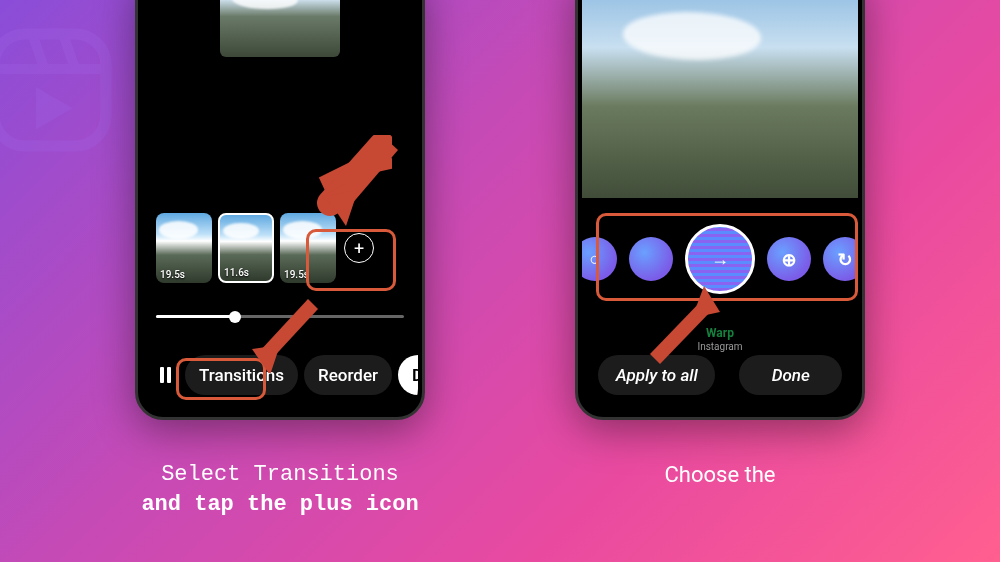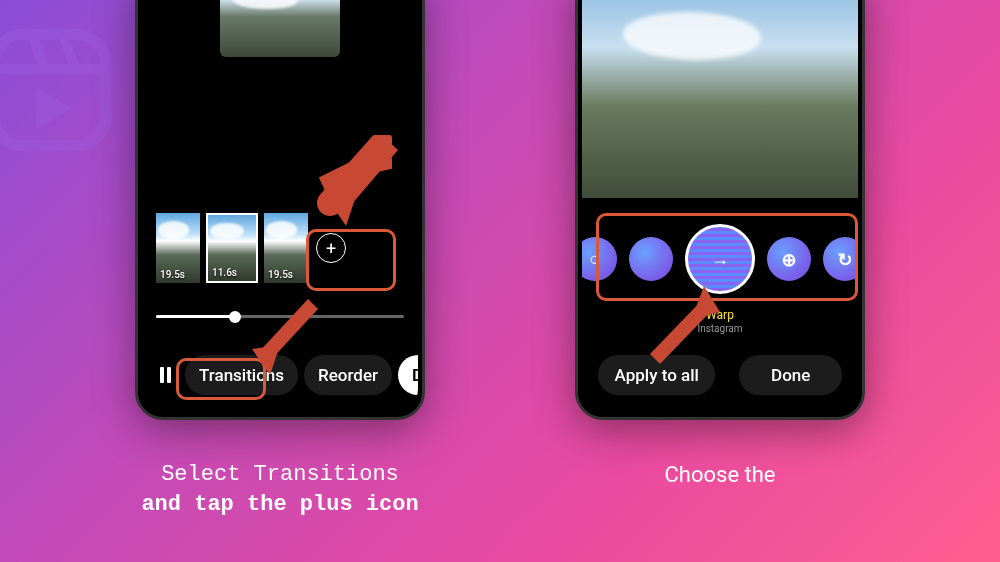--- a/index.html
+++ b/index.html
@@ -68,22 +68,22 @@
   .clips-row {
     position: absolute;
     bottom: 130px;
     left: 0; right: 0;
     display: flex;
     gap: 6px;
     padding: 0 14px;
     align-items: flex-end;
   }
   .clip {
-    width: 44px; height: 70px;
-    border-radius: 0;
+    width: 56px; height: 70px;
+    border-radius: 8px;
     overflow: hidden;
     position: relative;
     background: linear-gradient(to bottom, #5fa8e0 0%, #bde0f8 30%, #ffffff 40%, #5a6a58 60%, #2f3a2c 100%);
   }
   .clip.selected { border: 2px solid #fff; padding-left: 48px; }
   .clip::before {
     content: "";
     position: absolute; top: 12%; left: 5%; width: 70%; height: 25%;
     background: #fff; border-radius: 50%; opacity: 0.85; filter: blur(1px);
   }
@@ -187,36 +187,38 @@
     border: 3px solid #fff;
     background: repeating-linear-gradient(0deg, #8a64f0 0 3px, #5a8cff 3px 6px);
   }
   .trans-clip-edge {
     width: 30px; height: 60px;
     background: linear-gradient(to bottom, #5fa8e0 0%, #bde0f8 35%, #5a6a58 60%, #2f3a2c 100%);
     border-radius: 4px;
   }
   .trans-name {
     text-align: center;
-    color: #fde047;
+    color: #15803d;
     font-size: 12px;
-    margin-top: 6px;
+    margin-top: 24px;
+    font-weight: bold;
   }
   .trans-sub {
     text-align: center;
     color: #999;
     font-size: 10px;
     margin-top: 1px;
   }
   .trans-buttons {
     position: absolute;
     bottom: 18px; left: 0; right: 0;
     display: flex;
     gap: 24px;
     padding: 0 16px;
+    font-style: italic;
   }
 
   
   .highlight {
     position: absolute;
     border: 3px solid #d85a3a;
     border-radius: 10px;
     pointer-events: none;
   }
   .arrow {

